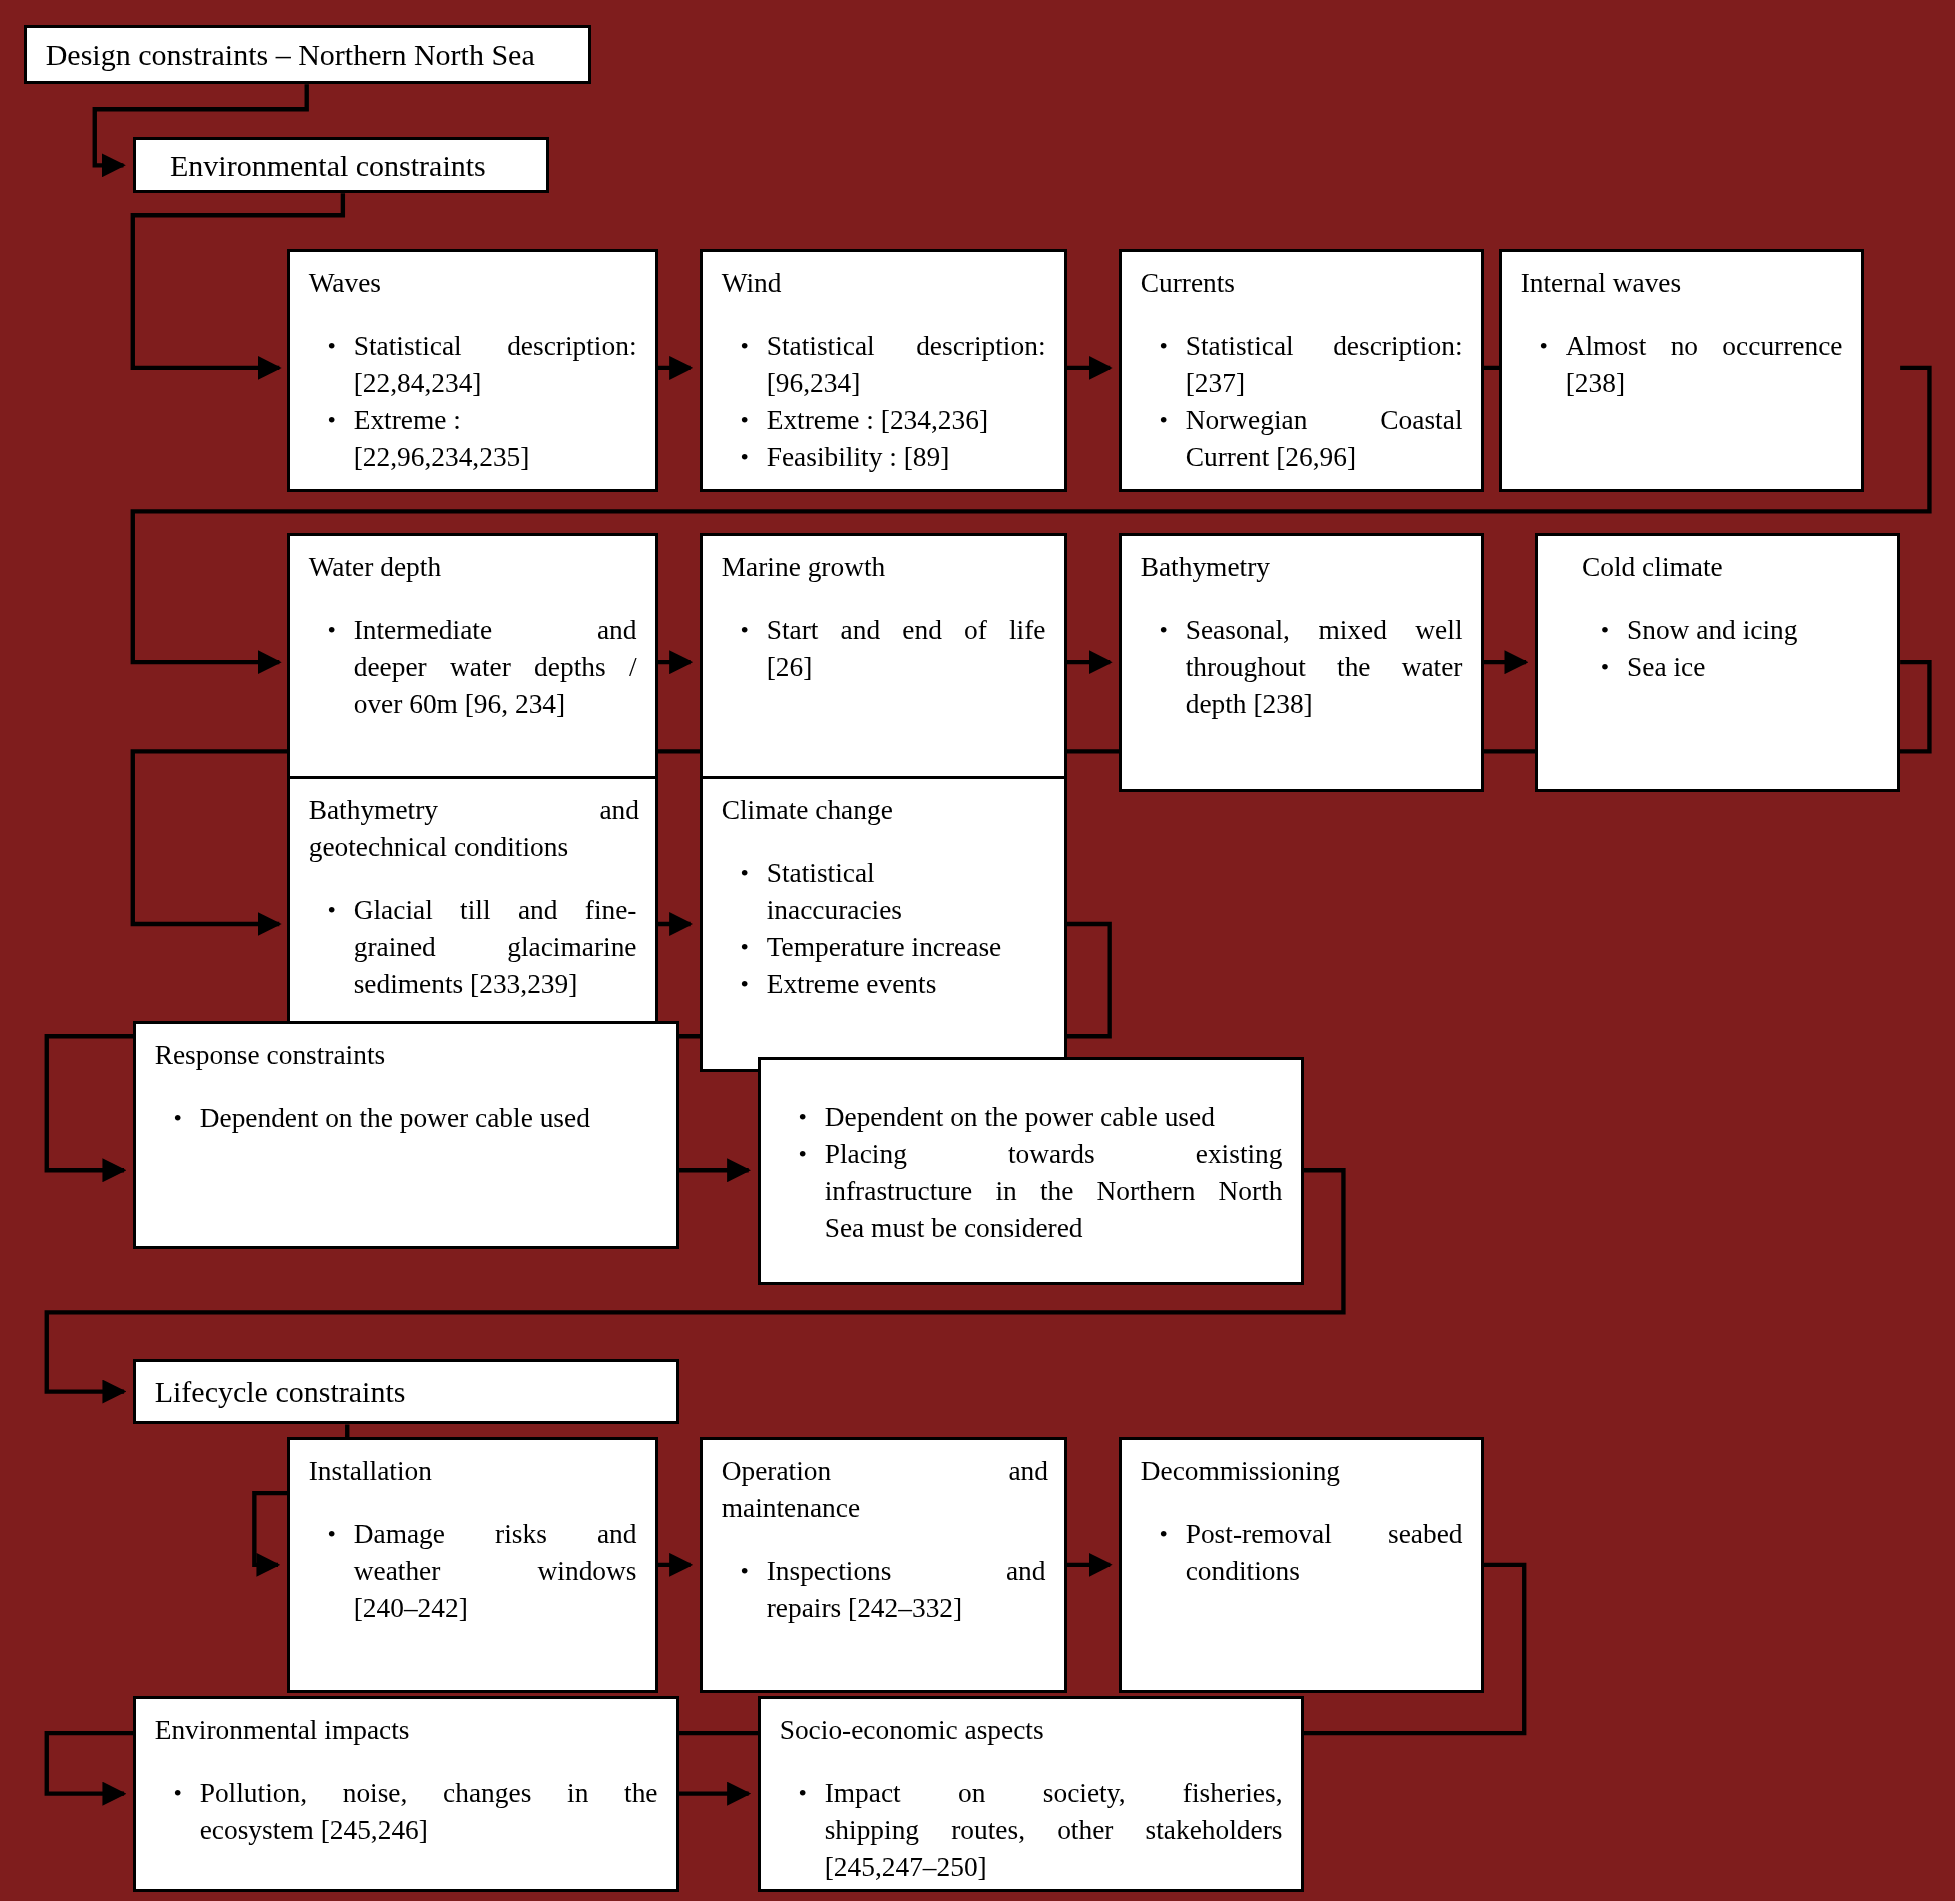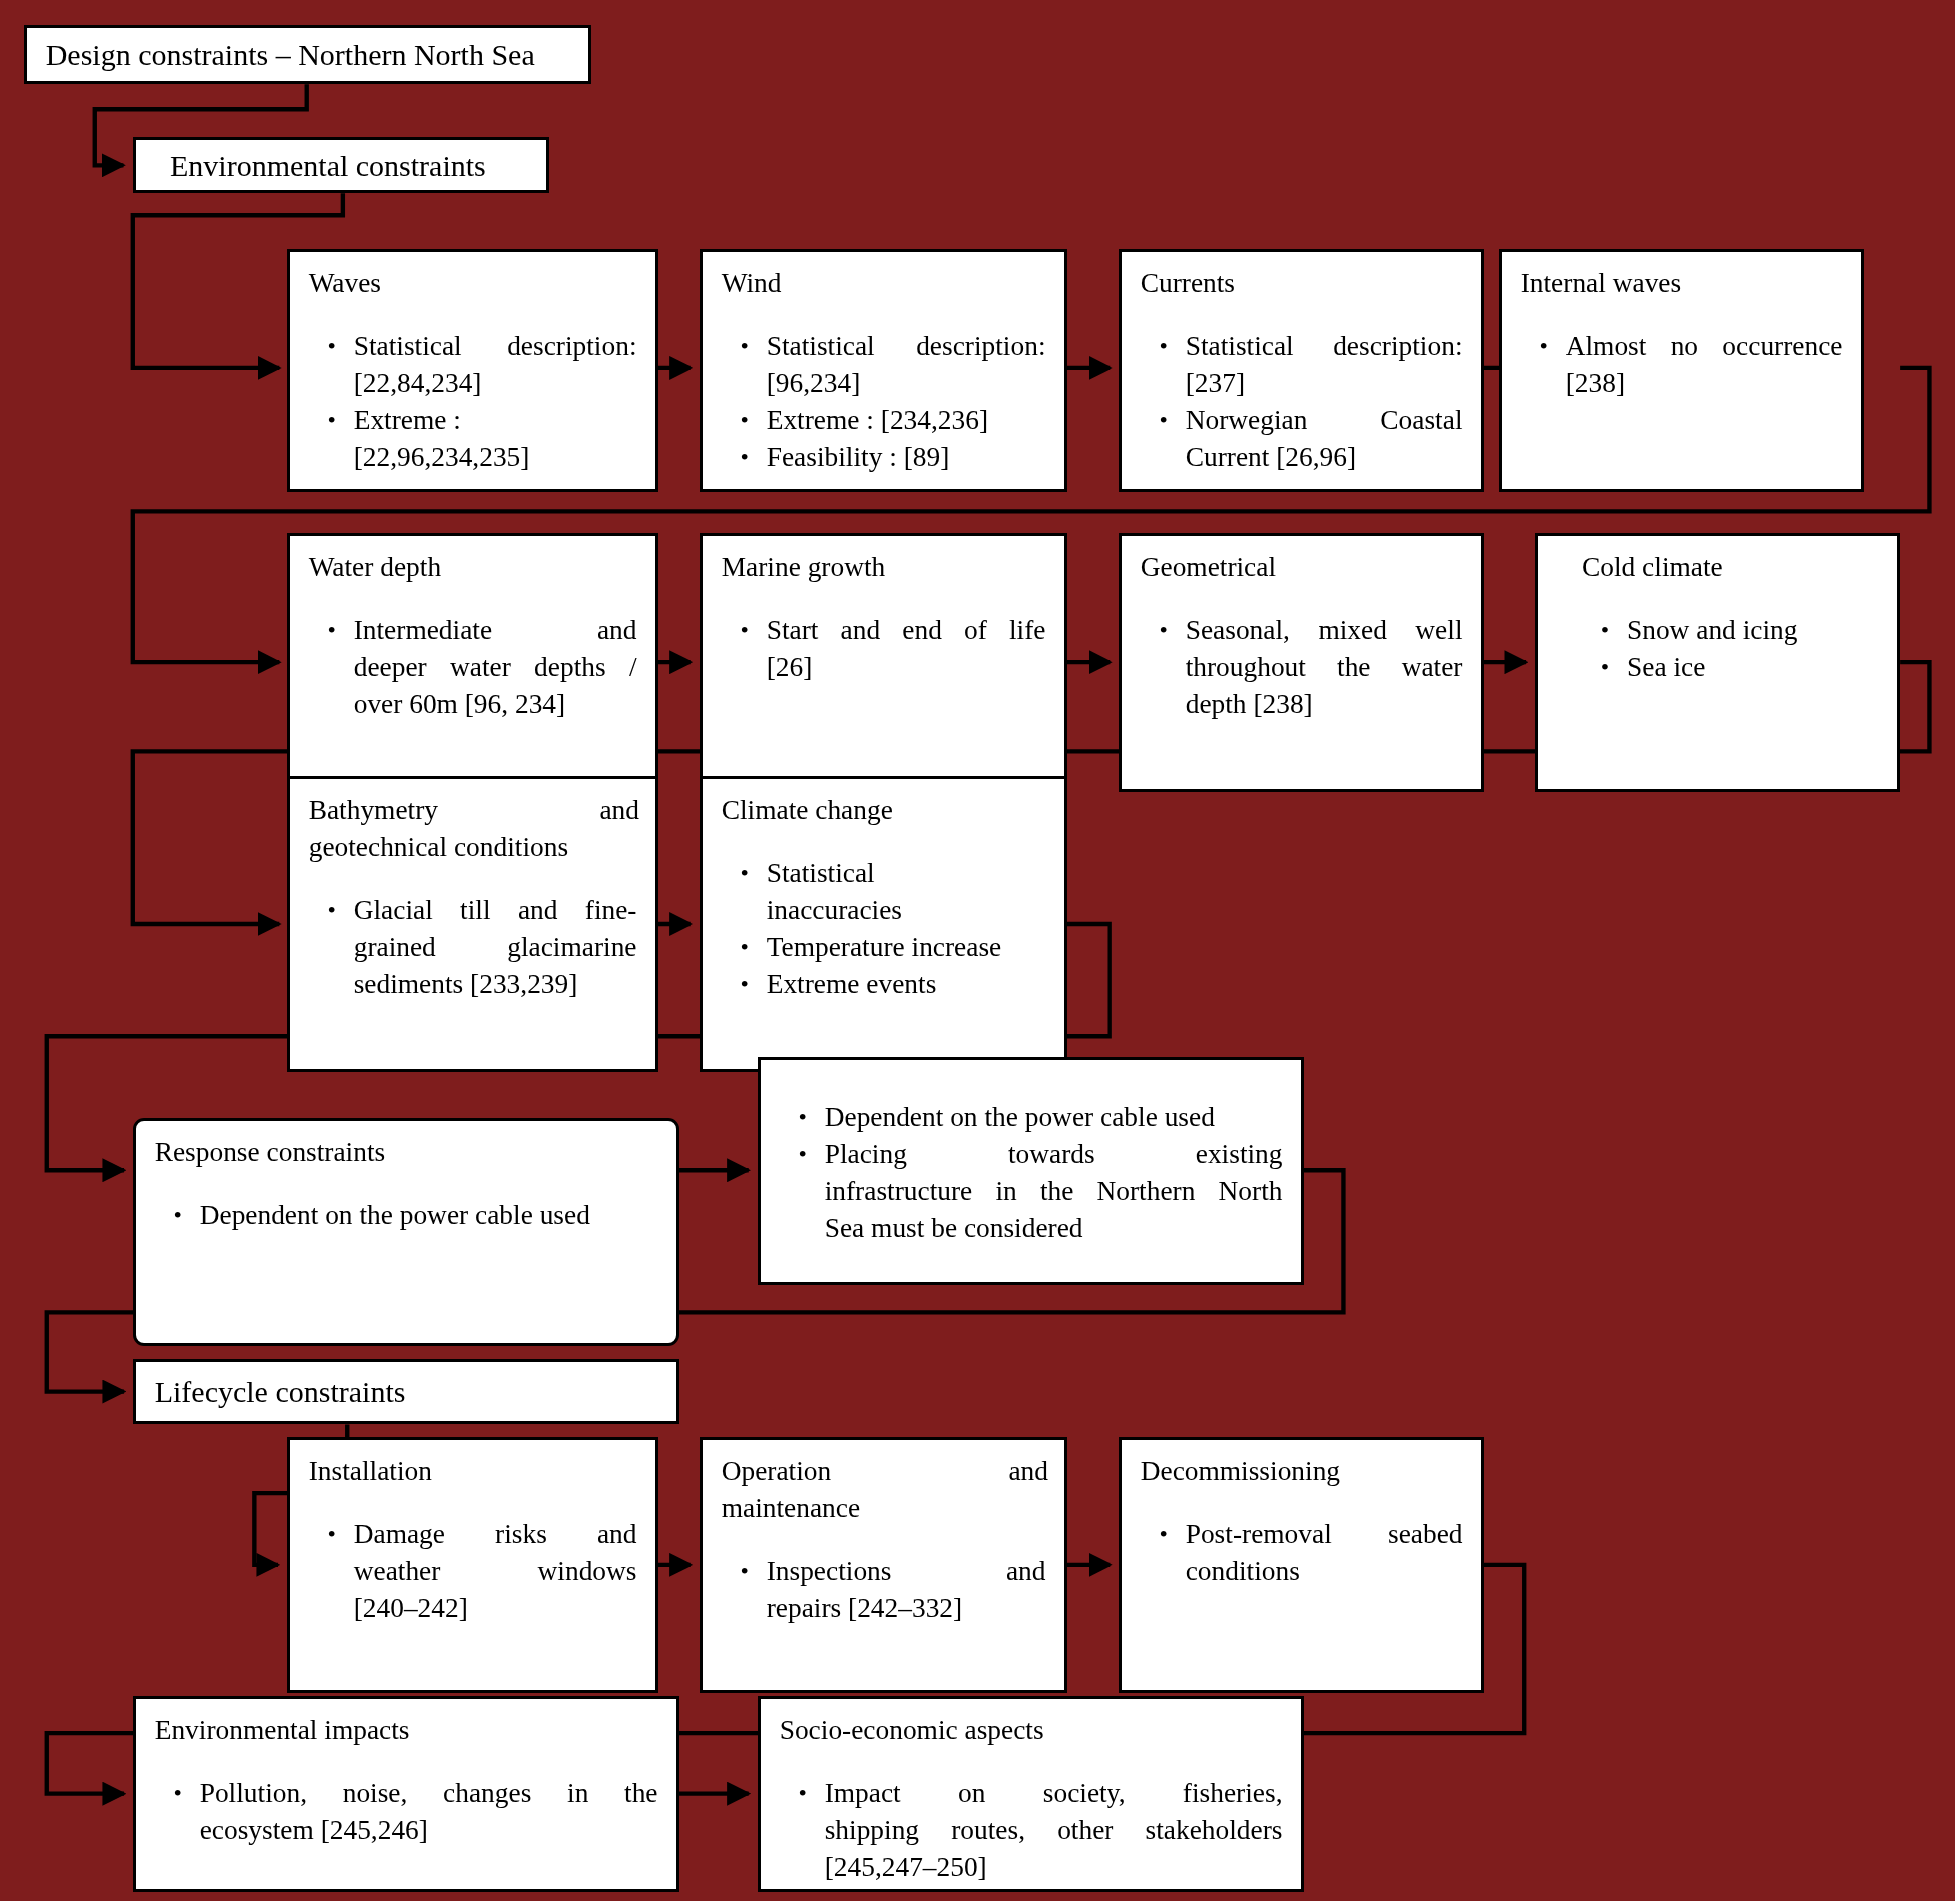--- a/index.html
+++ b/index.html
@@ -35,21 +35,21 @@
   .pos-waves  { left:287px;  top:249px; width:371px; height:243px; }
   .pos-wind   { left:700px; top:249px; width:367px; height:243px; }
   .pos-currents { left:1119px; top:249px; width:365px; height:243px; }
   .pos-internal { left:1499px; top:249px; width:365px; height:243px; }
   .pos-waterdepth { left:287px;  top:533px; width:371px; height:259px; }
   .pos-marine     { left:700px; top:533px; width:367px; height:259px; }
   .pos-temp       { left:1119px; top:533px; width:365px; height:259px; }
   .pos-cold       { left:1535px; top:533px; width:365px; height:259px;padding-left:44px; }
   .pos-bathy      { left:287px;  top:776px; width:371px; height:296px; }
   .pos-climate    { left:700px; top:776px; width:367px; height:296px; }
-  .pos-response   { left:133px;  top:1118px; width:546px; height:228px;border-radius:11px; }
+  .pos-response   { left:133px;  top:1021px; width:546px; height:228px; }
   .pos-geom       { left:758px; top:1057px; width:546px; height:228px; }
   .pos-lifecycle  { left:133px;  top:1359px; width:546px; height:65px; }
   .pos-install    { left:287px;  top:1437px; width:371px; height:256px; }
   .pos-operation  { left:700px; top:1437px; width:367px; height:256px; }
   .pos-decomm     { left:1119px; top:1437px; width:365px; height:256px; }
   .pos-envimpacts { left:133px;  top:1696px; width:546px; height:196px; }
   .pos-socio      { left:758px; top:1696px; width:546px; height:196px; }
 </style>
 </head>
 <body>
@@ -197,21 +197,21 @@
       <div class="brow">
         <span class="dot">•</span>
         <div class="btxt">
           <div class="ln j">Start and end of life</div>
           <div class="ln">[26]</div>
         </div>
       </div>
     </div>
   <div class="box cbox pos-temp">
       <div class="btitle">
-        <div class="ln">Geometrical</div>
+        <div class="ln">Bathymetry</div>
       </div>
       <div class="gap"></div>
       <div class="brow">
         <span class="dot">•</span>
         <div class="btxt">
           <div class="ln j">Seasonal, mixed well</div>
           <div class="ln j">throughout the water</div>
           <div class="ln">depth [238]</div>
         </div>
       </div>

